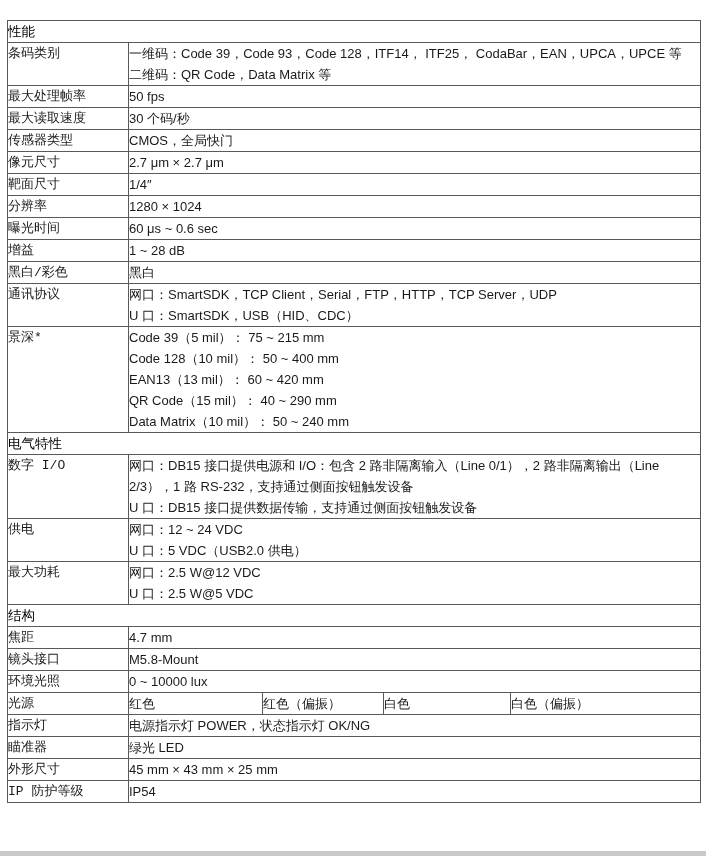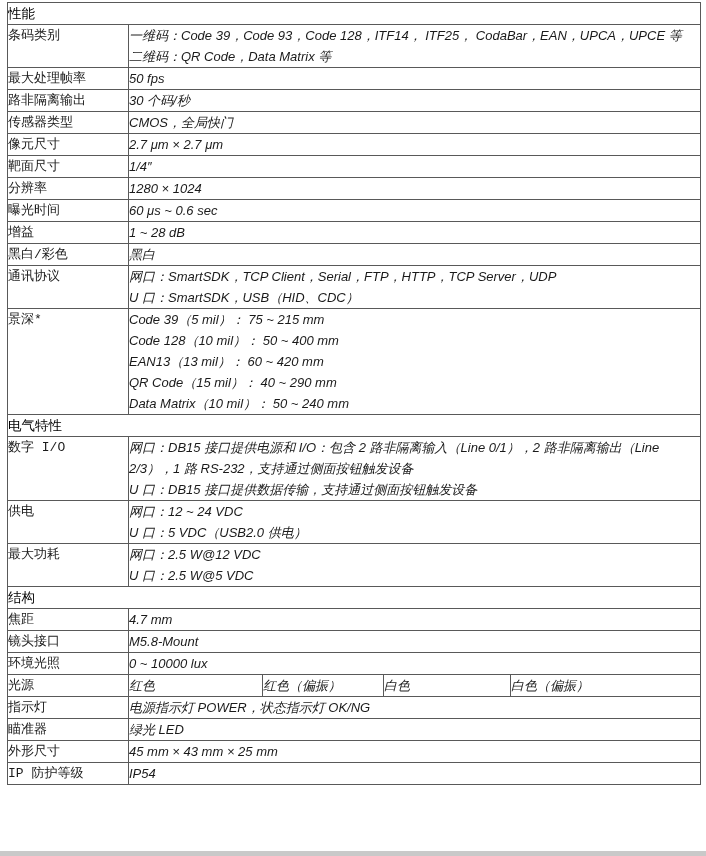--- a/index.html
+++ b/index.html
@@ -3,40 +3,40 @@
 <meta charset="utf-8">
 <style>
   html,body{margin:0;padding:0;}
   body{
     width:706px;height:856px;background:#ffffff;position:relative;overflow:hidden;
     font-family:"Liberation Sans","DejaVu Sans",sans-serif;
     color:#1a1a1a;font-size:13px;
   }
   .page{position:absolute;inset:0;}
   table.spec{
-    position:absolute;left:7px;top:2px;width:693px;
+    position:absolute;left:7px;top:20px;width:693px;
     border-collapse:collapse;table-layout:fixed;
   }
   table.spec td, table.spec th{
     border:1px solid #595959;
     vertical-align:top;
     line-height:21px;
     padding:0;
     font-weight:normal;
     text-align:left;
     overflow:hidden;
   }
   th.sec{
     font-weight:bold;
     padding-left:5px;
     font-size:13.5px;
     color:#000;
   }
   td.lbl{padding-left:5px;padding-right:2px;font-family:Liberation Mono, monospace;}
-  td.val{padding-left:10px;padding-right:4px;font-style:italic;}
+  td.val{padding-left:10px;padding-right:4px;}
   td.val .ln{display:block;}
   .edge{
     position:absolute;left:0;bottom:0;width:706px;height:5px;
     background:#c9c9c9;
   }
 </style>
 </head>
 <body>
 
 <div class="page">
@@ -60,21 +60,21 @@
     <td class="val" colspan="4">
       <span class="ln">一维码：Code 39，Code 93，Code 128，ITF14， ITF25， CodaBar，EAN，UPCA，UPCE 等</span>
       <span class="ln">二维码：QR Code，Data Matrix 等</span>
     </td>
   </tr>
   <tr>
     <td class="lbl">最大处理帧率</td>
     <td class="val" colspan="4">50 fps</td>
   </tr>
   <tr>
-    <td class="lbl">路非隔离输出</td>
+    <td class="lbl">最大读取速度</td>
     <td class="val" colspan="4">30 个码/秒</td>
   </tr>
   <tr>
     <td class="lbl">传感器类型</td>
     <td class="val" colspan="4">CMOS，全局快门</td>
   </tr>
   <tr>
     <td class="lbl">像元尺寸</td>
     <td class="val" colspan="4">2.7 μm × 2.7 μm</td>
   </tr>

